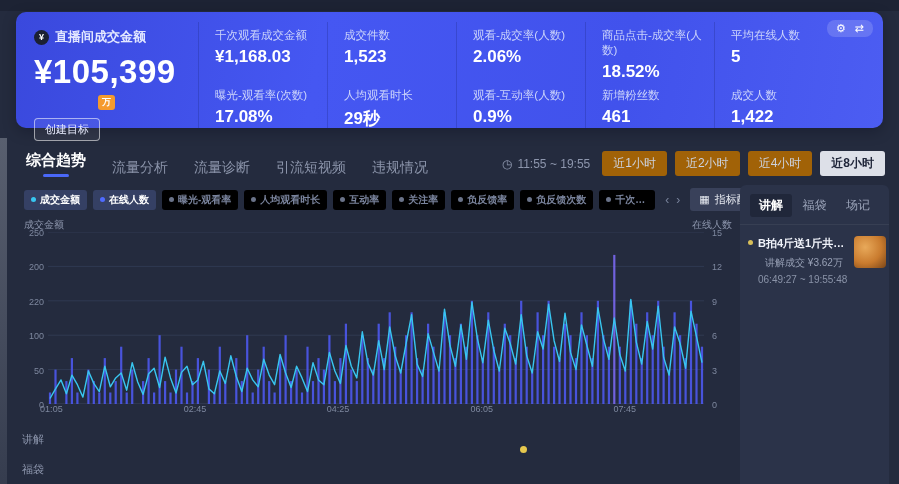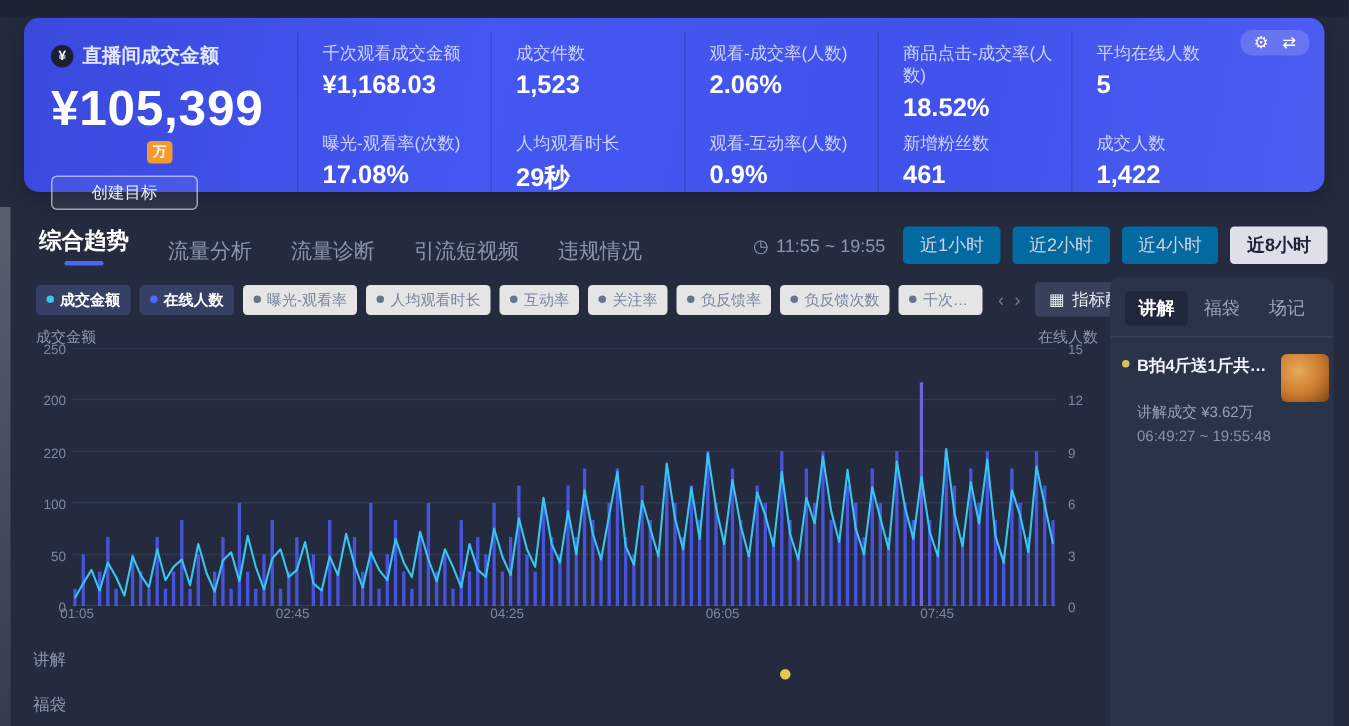--- a/index.html
+++ b/index.html
@@ -19,47 +19,47 @@
     display:flex;box-shadow:0 4px 14px rgba(0,0,20,.25);
   }
   .card .mainblock{width:182px;padding:16px 0 0 18px;box-sizing:border-box;}
   .mainlabel{display:flex;align-items:center;gap:6px;font-size:13px;color:#e2e7ff;font-weight:bold;}
   .yenicon{width:15px;height:15px;border-radius:50%;background:#1b2033;color:#fff;font-size:9px;
     display:flex;align-items:center;justify-content:center;}
   .mainvalue{font-size:33px;font-weight:bold;color:#fff;margin-top:7px;letter-spacing:.5px;}
   .unitbadge{display:inline-block;margin:1px 0 0 64px;background:#f59a2d;color:#fff;font-size:9px;
     padding:1px 4px;border-radius:3px;font-weight:bold;}
   .goalbtn{display:inline-block;margin-top:8px;border:1px solid rgba(255,255,255,.55);color:#e9edff;
-    font-size:11px;padding:3px 26px;border-radius:4px;cursor:pointer;background:rgba(255,255,255,.06);}
+    font-size:11px;padding:3px 10px;border-radius:4px;cursor:pointer;background:rgba(255,255,255,.06);}
   .metricgrid{flex:1;display:grid;grid-template-columns:repeat(5,1fr);grid-template-rows:1fr 1fr;
     grid-auto-flow:column;padding:10px 40px 21px 0;}
   .mcell{padding:6px 0 0 16px;border-left:1px solid rgba(18,26,96,.22);}
   .mlabel{font-size:11.5px;color:#ccd4fb;}
   .mvalue{font-size:17px;font-weight:bold;color:#fff;margin-top:4px;}
   .cardicons{position:absolute;right:10px;top:8px;background:rgba(255,255,255,.16);border-radius:8px;
     padding:2px 9px;display:flex;gap:9px;color:#fff;font-size:11px;}
   .cardicons span{cursor:pointer;}
 
   
   .navrow{position:absolute;left:26px;top:151px;display:flex;gap:26px;align-items:flex-end;}
   .navtab{font-size:14px;color:#8b94aa;cursor:pointer;}
   .navtab.active{font-size:15px;color:#fff;font-weight:bold;}
   .navtab.active .bar{width:26px;height:3px;background:#4a68f8;border-radius:2px;margin:4px auto 0;}
 
   
   .timerow{position:absolute;right:14px;top:151px;display:flex;align-items:center;gap:8px;}
   .timerange{color:#8d96ad;font-size:12px;display:flex;align-items:center;gap:5px;margin-right:4px;}
   .clock{font-size:12px;color:#8d96ad;}
-  .tbtn{font-size:12px;color:#ccd2df;background:#0369a1;padding:4px 11px;border-radius:3px;cursor:pointer;}
+  .tbtn{font-size:12px;color:#ccd2df;background:#a16207;padding:4px 11px;border-radius:3px;cursor:pointer;}
   .tbtn.sel{background:#dde0e8;color:#20263a;font-weight:bold;}
 
   
   .chiprow{position:absolute;left:24px;top:188px;display:flex;align-items:center;gap:6px;}
-  .chip{background:#e5e5e5;border-radius:3px;padding:3px 7px;font-size:10px;color:#79839c;
-    display:flex;align-items:center;gap:4px;cursor:pointer;white-space:nowrap;}
+  .chip{background:#000000;border-radius:3px;padding:3px 7px;font-size:10px;color:#79839c;
+    display:flex;align-items:center;gap:4px;cursor:pointer;white-space:nowrap;font-weight:bold;}
   .chip .dot{width:5px;height:5px;border-radius:50%;background:#6a7389;flex:none;}
   .chip.on{background:#354064;color:#fff;font-weight:bold;}
   .chip.on .dot.cyan{background:#38c6f0;}
   .chip.on .dot.blue{background:#4f6bff;}
   .chip .trunc{max-width:33px;overflow:hidden;text-overflow:ellipsis;}
   .pagearrows{color:#79839c;font-size:12px;display:flex;gap:7px;margin:0 4px;}
   .pagearrows span{cursor:pointer;}
   .cfgbtn{background:#39415a;color:#e8ebf2;font-size:11px;padding:4px 9px;border-radius:3px;cursor:pointer;
     display:flex;align-items:center;gap:5px;}
 
@@ -81,21 +81,21 @@
   .rpanel{position:absolute;left:740px;top:185px;width:149px;height:299px;background:#2b3349;
     border-radius:6px 6px 0 0;box-sizing:border-box;}
   .rtabs{display:flex;justify-content:space-between;align-items:center;padding:9px 10px 7px;
     border-bottom:1px solid rgba(255,255,255,.06);}
   .rtab{font-size:12px;color:#9aa3b8;padding:3px 9px;cursor:pointer;border-radius:3px;}
   .rtab.active{background:#20273a;color:#fff;font-weight:bold;}
   .ritem{display:flex;padding:11px 8px 0 8px;cursor:pointer;}
   .rdot{width:5px;height:5px;border-radius:50%;background:#d9c05a;margin:4px 5px 0 0;flex:none;}
   .rtext{width:92px;}
   .rtitle{font-size:11px;font-weight:bold;color:#f0f3fa;white-space:nowrap;overflow:hidden;text-overflow:ellipsis;}
-  .rdeal{font-size:10px;color:#98a1b6;margin-top:17px;}
+  .rdeal{font-size:10px;color:#98a1b6;margin-top:5px;text-align:center;}
   .rtime{font-size:10px;color:#8a93a8;margin-top:4px;}
   .rthumb{width:32px;height:32px;border-radius:4px;margin-left:4px;flex:none;
     background:radial-gradient(circle at 35% 35%,#e8a95a,#c97b2e 55%,#7a4518);}
 </style>
 </head>
 <body>
 
 <div class="topstrip"></div>
 <div class="leftstrip"></div>
 

